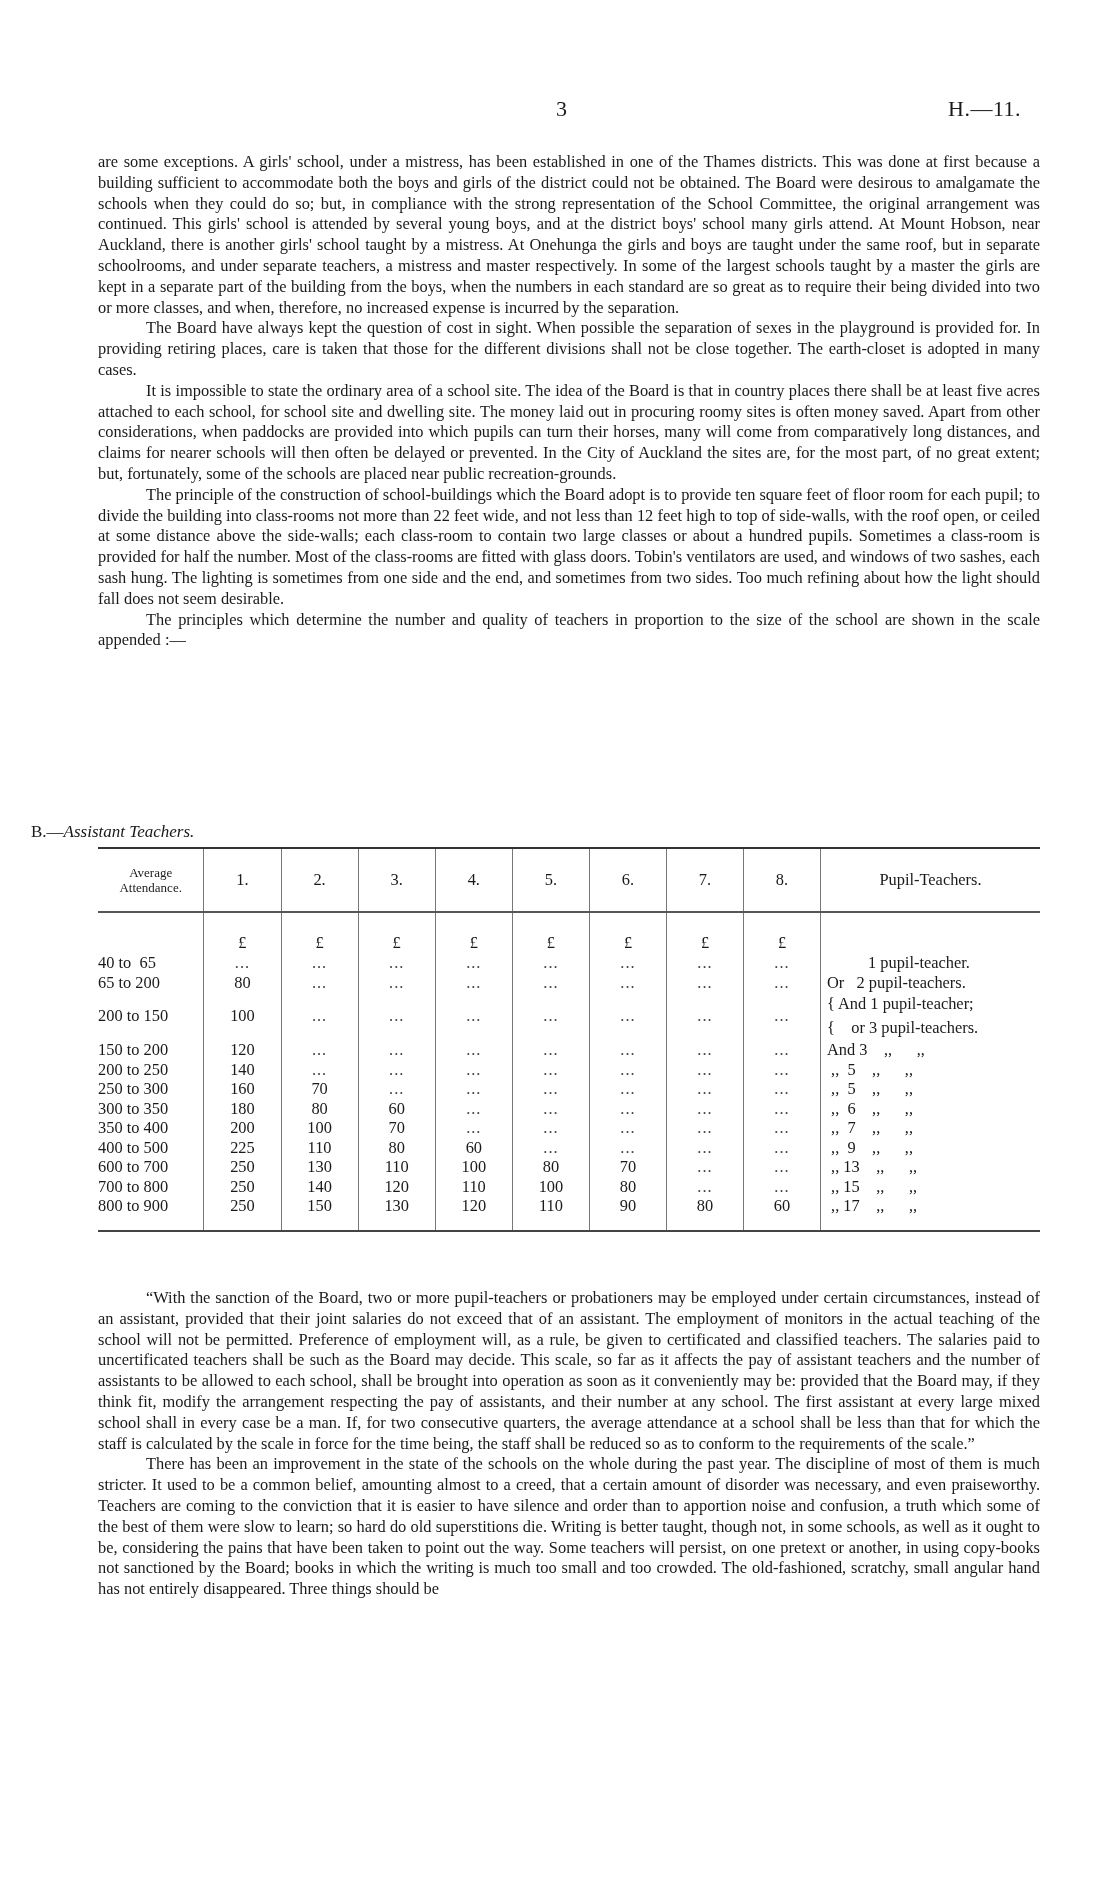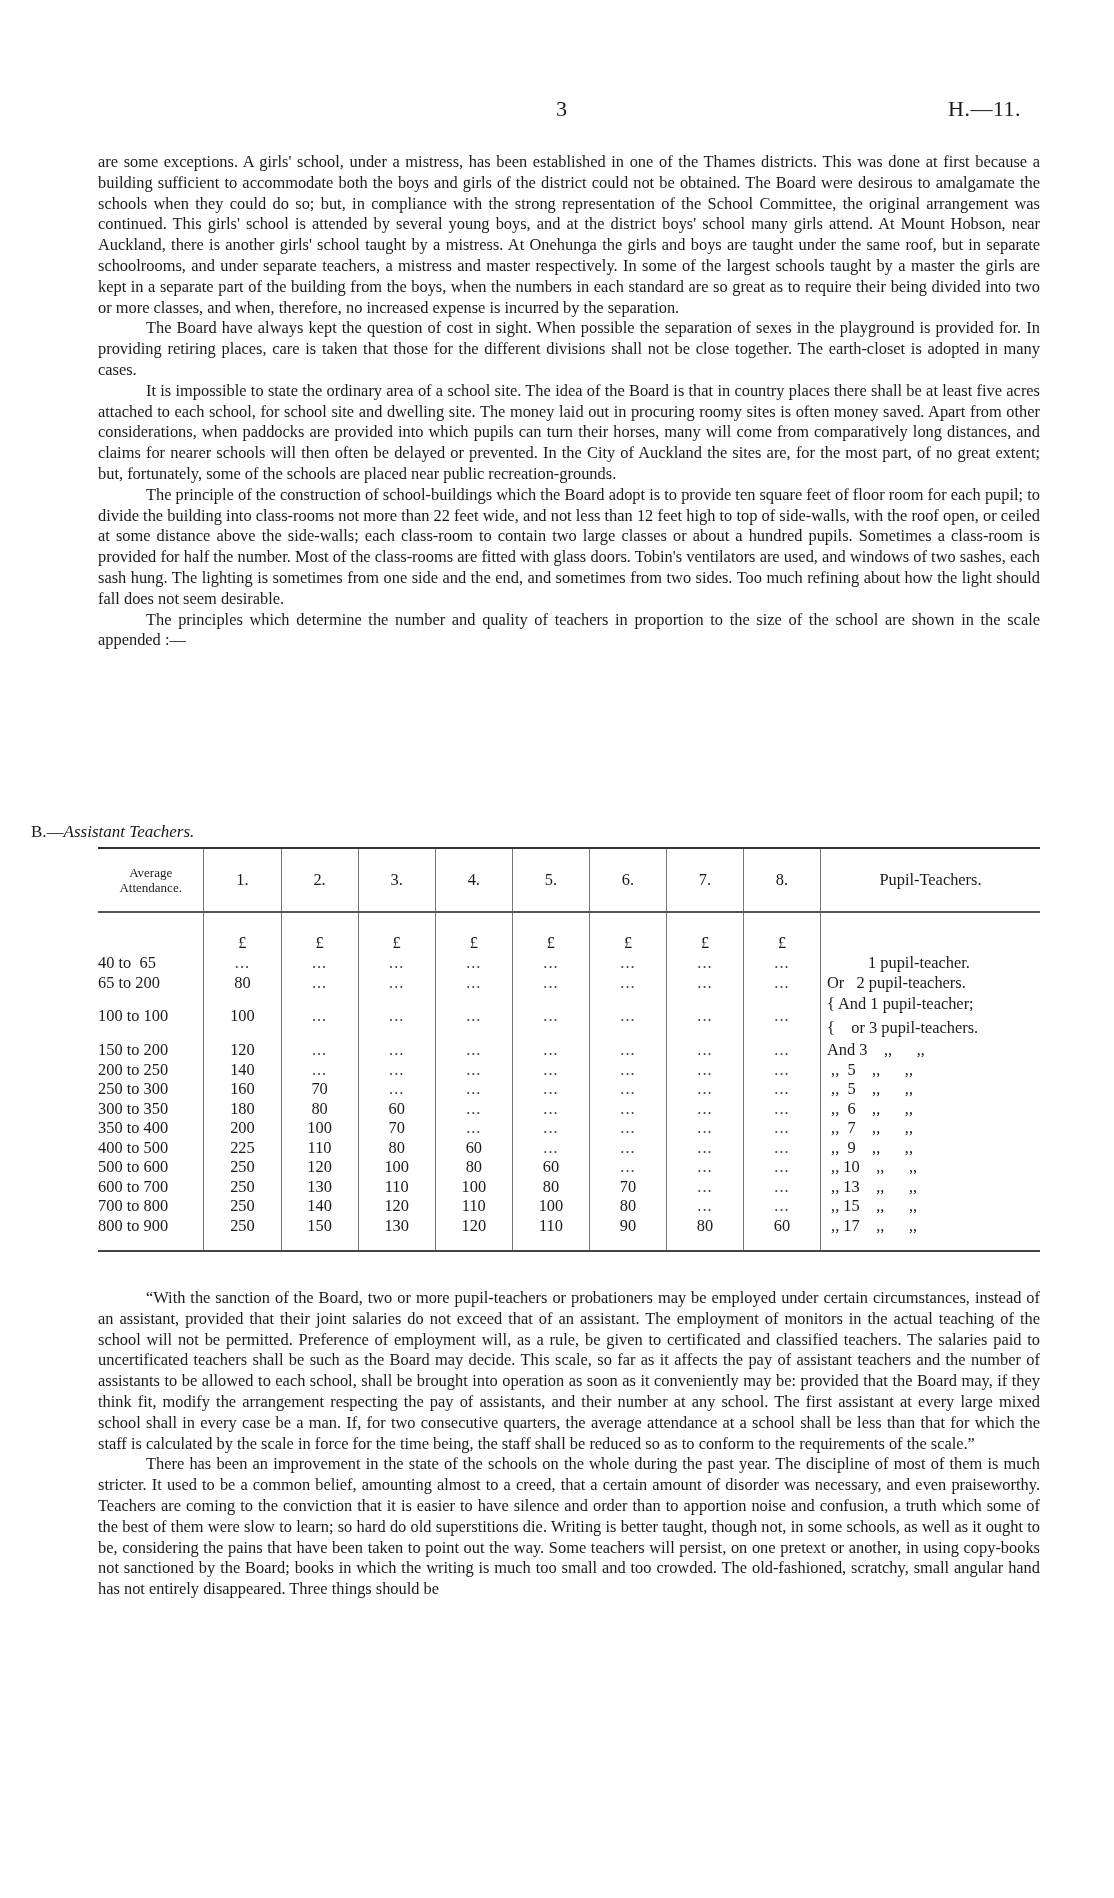--- a/index.html
+++ b/index.html
@@ -98,21 +98,21 @@
         <td class="dots">...</td>
         <td class="dots">...</td>
         <td class="dots">...</td>
         <td class="dots">...</td>
         <td class="dots">...</td>
         <td class="dots">...</td>
         <td class="dots">...</td>
         <td class="pt">Or   2 pupil-teachers.</td>
       </tr>
       <tr class="tall">
-        <td>100 to 100</td>
+        <td>200 to 150</td>
         <td>100</td>
         <td class="dots">...</td>
         <td class="dots">...</td>
         <td class="dots">...</td>
         <td class="dots">...</td>
         <td class="dots">...</td>
         <td class="dots">...</td>
         <td class="dots">...</td>
         <td class="pt" style="line-height: 24px;">{ And 1 pupil-teacher;
 {    or 3 pupil-teachers.</td>
@@ -181,32 +181,20 @@
         <td>400 to 500</td>
         <td>225</td>
         <td>110</td>
         <td>80</td>
         <td>60</td>
         <td class="dots">...</td>
         <td class="dots">...</td>
         <td class="dots">...</td>
         <td class="dots">...</td>
         <td class="pt"> ,,  9    ,,      ,,</td>
-      </tr>
-      <tr>
-        <td>500 to 600</td>
-        <td>250</td>
-        <td>120</td>
-        <td>100</td>
-        <td>80</td>
-        <td>60</td>
-        <td class="dots">...</td>
-        <td class="dots">...</td>
-        <td class="dots">...</td>
-        <td class="pt"> ,, 10    ,,      ,,</td>
       </tr>
       <tr>
         <td>600 to 700</td>
         <td>250</td>
         <td>130</td>
         <td>110</td>
         <td>100</td>
         <td>80</td>
         <td>70</td>
         <td class="dots">...</td>

